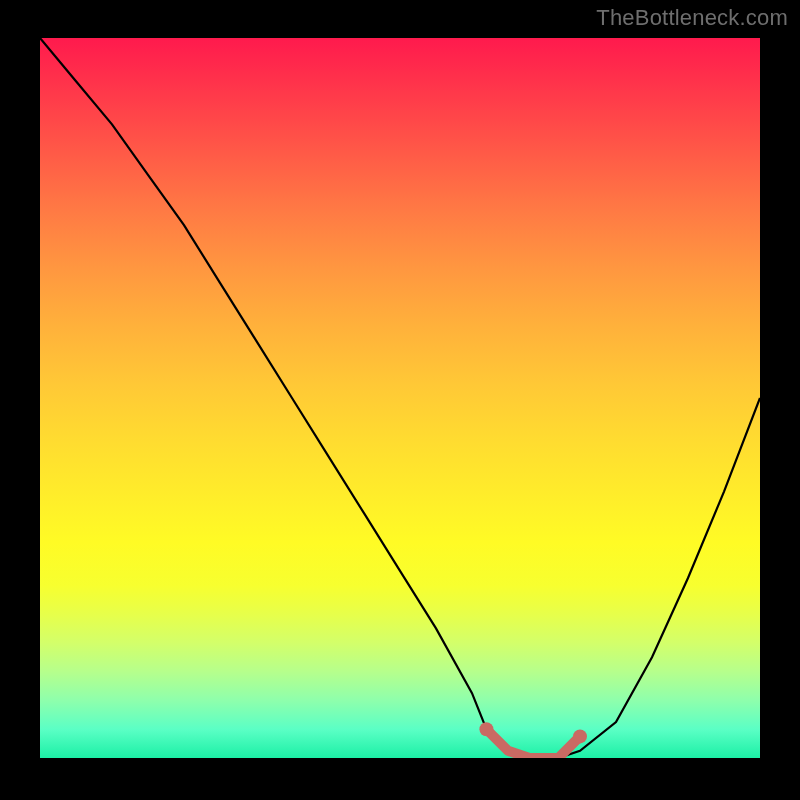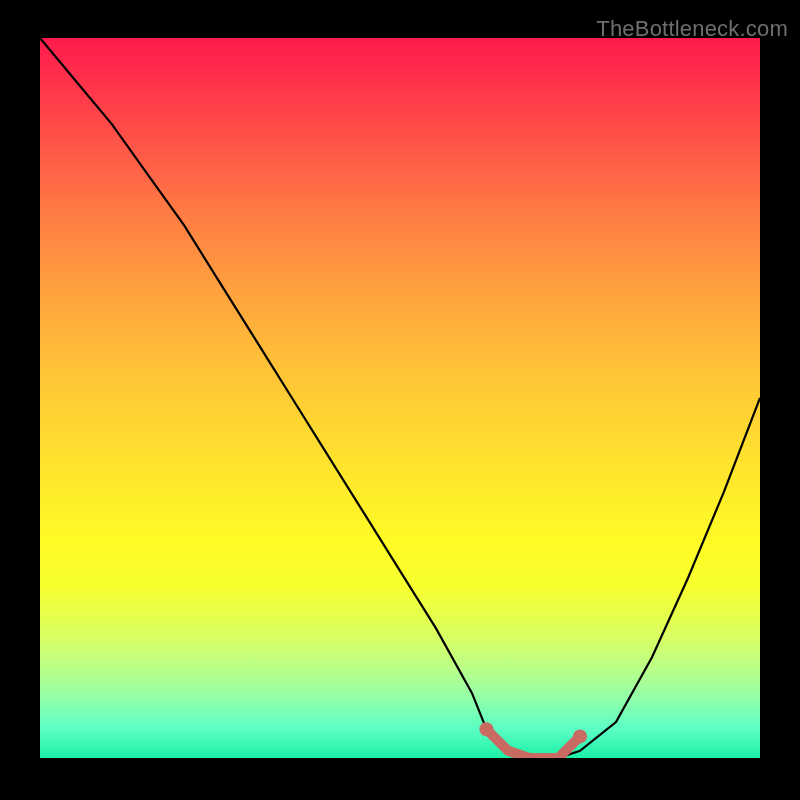--- a/index.html
+++ b/index.html
@@ -5,21 +5,21 @@
   * { margin: 0; padding: 0; box-sizing: border-box; }
   html, body { width: 800px; height: 800px; overflow: hidden; background: #000; }
   .frame {
     position: relative;
     width: 800px;
     height: 800px;
     background: #000;
   }
   .watermark {
     position: absolute;
-    top: 16px;
+    top: 5px;
     right: 12px;
     color: #6e6e6e;
     font-family: Arial, Helvetica, sans-serif;
     font-size: 22px;
     letter-spacing: 0.2px;
     z-index: 5;
   }
   .plot-area {
     position: absolute;
     left: 40px;

